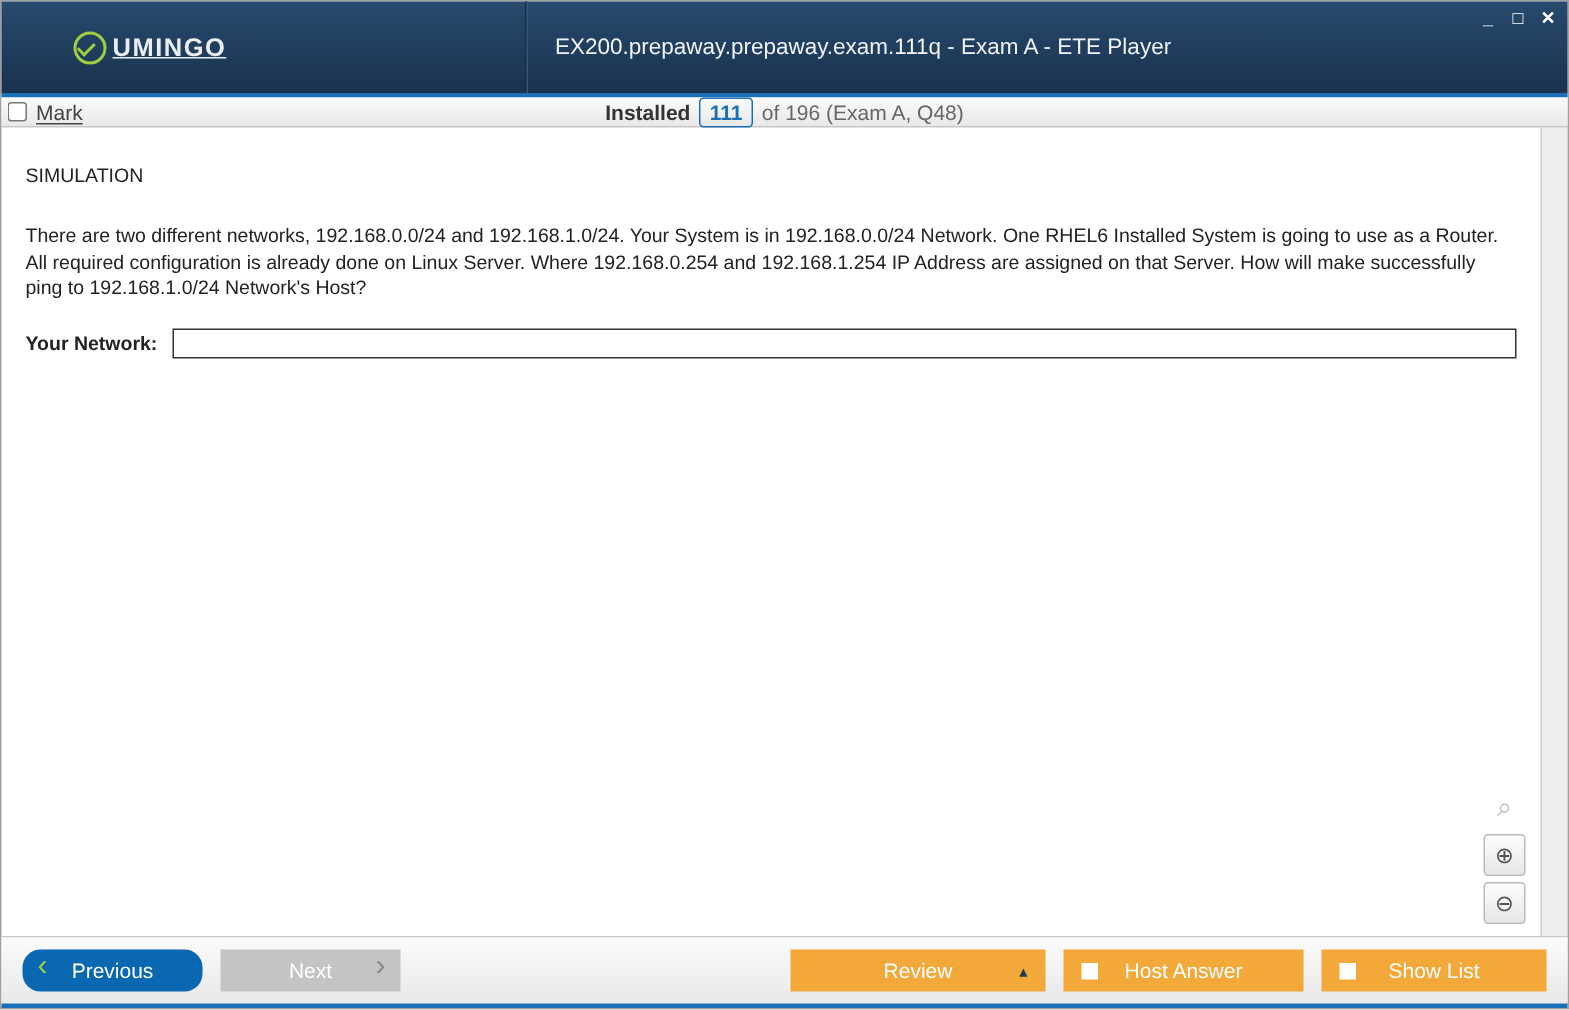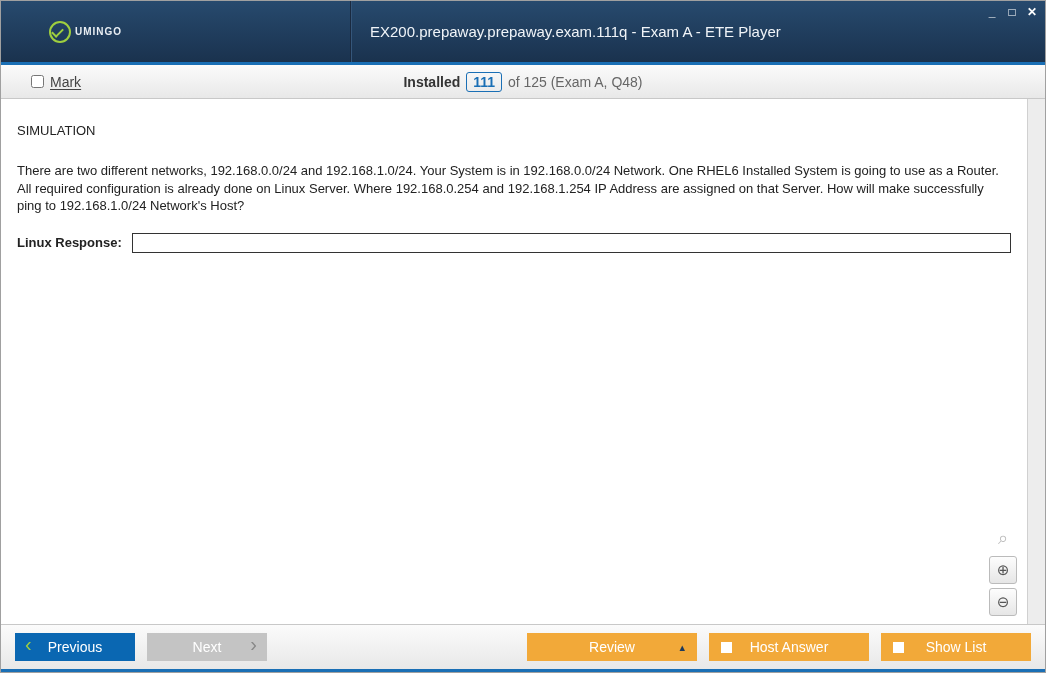--- a/index.html
+++ b/index.html
@@ -44,24 +44,25 @@
   position: absolute;
   left: 3px;
   top: 3px;
   width: 5px;
   height: 9px;
   border-right: 2.5px solid #9fcf3f;
   border-bottom: 2.5px solid #9fcf3f;
   transform: rotate(45deg);
 }
 .logo-text {
-  font-size: 10px;
+  font-size: 17px;
   letter-spacing: 1px;
   font-weight: bold;
   color: #e9eef3;
+  text-decoration: underline;
 }
 .title-center {
   flex: 1;
   text-align: left;
   padding-left: 18px;
   font-size: 15px;
   color: #f0f4f8;
   border-left: 1px solid #35567a;
   height: 100%;
   display: flex;
@@ -80,24 +81,24 @@
 .win-controls span {
   cursor: pointer;
   width: 14px;
   text-align: center;
   font-weight: bold;
 }
 .subheader {
   background: #f3f3f3;
   background: linear-gradient(to bottom, #fbfbfb 0%, #e8e8e8 100%);
   border-bottom: 1px solid #c8c8c8;
-  height: 34px;
-  display: flex;
-  align-items: center;
-  padding: 0 30px;
+  height: 20px;
+  display: flex;
+  align-items: center;
+  padding: 0 4px;
   font-size: 14px;
 }
 .mark-box {
   display: flex;
   align-items: center;
   gap: 6px;
   color: #444;
 }
 .mark-box input[type=checkbox] {
   width: 13px; height: 13px;
@@ -202,21 +203,21 @@
   display: flex;
   align-items: center;
   justify-content: center;
   font-size: 14px;
   cursor: pointer;
   border: none;
   color: #fff;
   min-width: 120px;
   position: relative;
 }
-.btn-blue { background: #0a67b2; }
+.btn-blue { background: #0a67b2; border-radius: 12px; }
 .btn-gray { background: #c4c4c4; }
 .btn-orange { background: #f2a939; }
 .btn-dark { background: #1e3a5a; min-width: 160px; }
 .btn-arrow-l::before {
   content: "‹";
   font-size: 20px;
   color: #9fcf3f;
   position: absolute;
   left: 10px;
   top: 0px;
@@ -267,30 +268,30 @@
 </div>
 
 <div class="subheader" style="position:relative">
   <label class="mark-box">
     <input type="checkbox" style="">
     <span class="mark-label">Mark</span>
   </label>
   <div class="question-label">
     <span class="q-bold">Installed</span>
     <span class="q-num-box">111</span>
-    <span class="q-rest">of 125 (Exam A, Q48)</span>
+    <span class="q-rest">of 196 (Exam A, Q48)</span>
   </div>
 </div>
 
 <div class="content">
   <div class="content-main">
     <div class="sim-label">SIMULATION</div>
     <div class="q-text">There are two different networks, 192.168.0.0/24 and 192.168.1.0/24. Your System is in 192.168.0.0/24 Network. One RHEL6 Installed System is going to use as a Router. All required configuration is already done on Linux Server. Where 192.168.0.254 and 192.168.1.254 IP Address are assigned on that Server. How will make successfully ping to 192.168.1.0/24 Network's Host?</div>
     <div class="resp-row">
-      <span class="resp-label">Linux Response:</span>
+      <span class="resp-label">Your Network:</span>
       <input class="resp-input" type="text" value="" style="">
     </div>
 
     <div class="zoom-col">
       <div class="zoom-nobox">⌕</div>
       <div class="zoom-btn">⊕</div>
       <div class="zoom-btn">⊖</div>
     </div>
   </div>
   <div class="scroll-col"></div>

